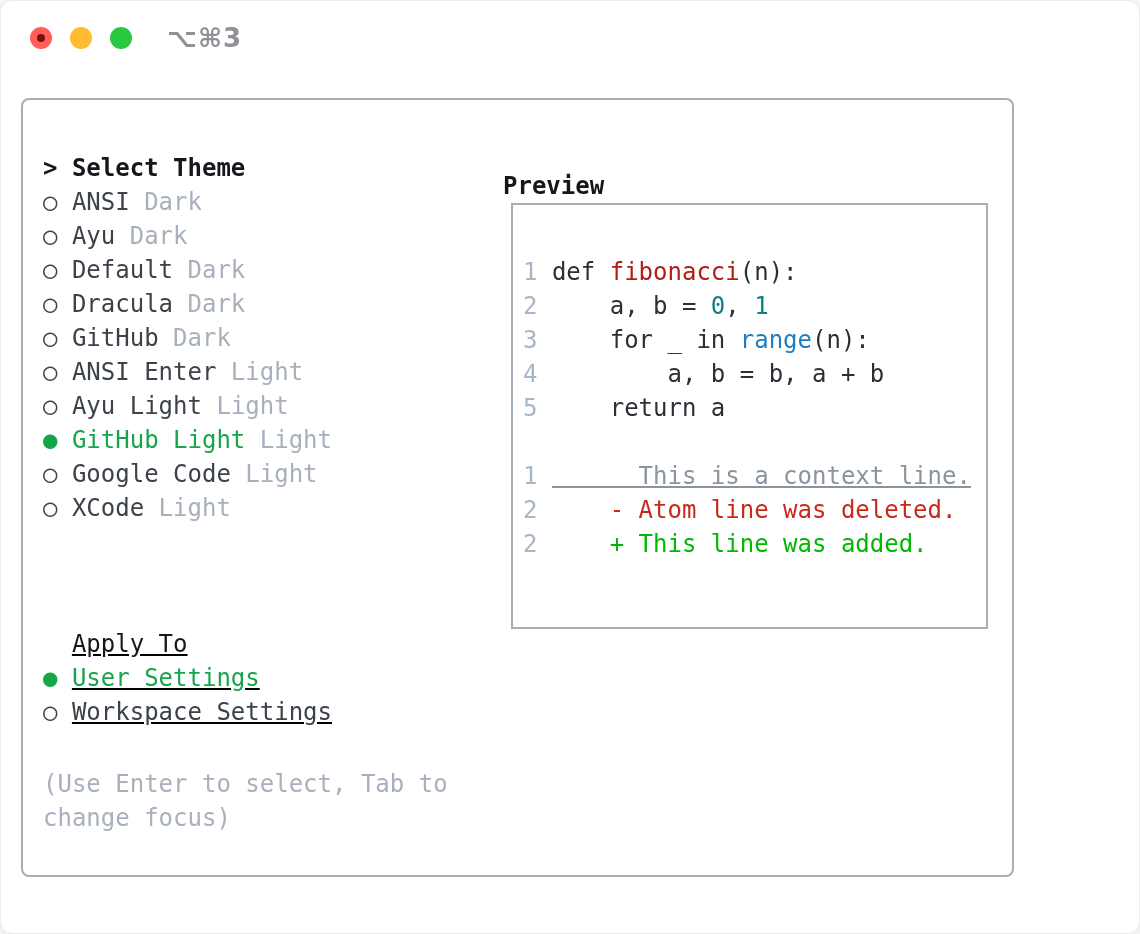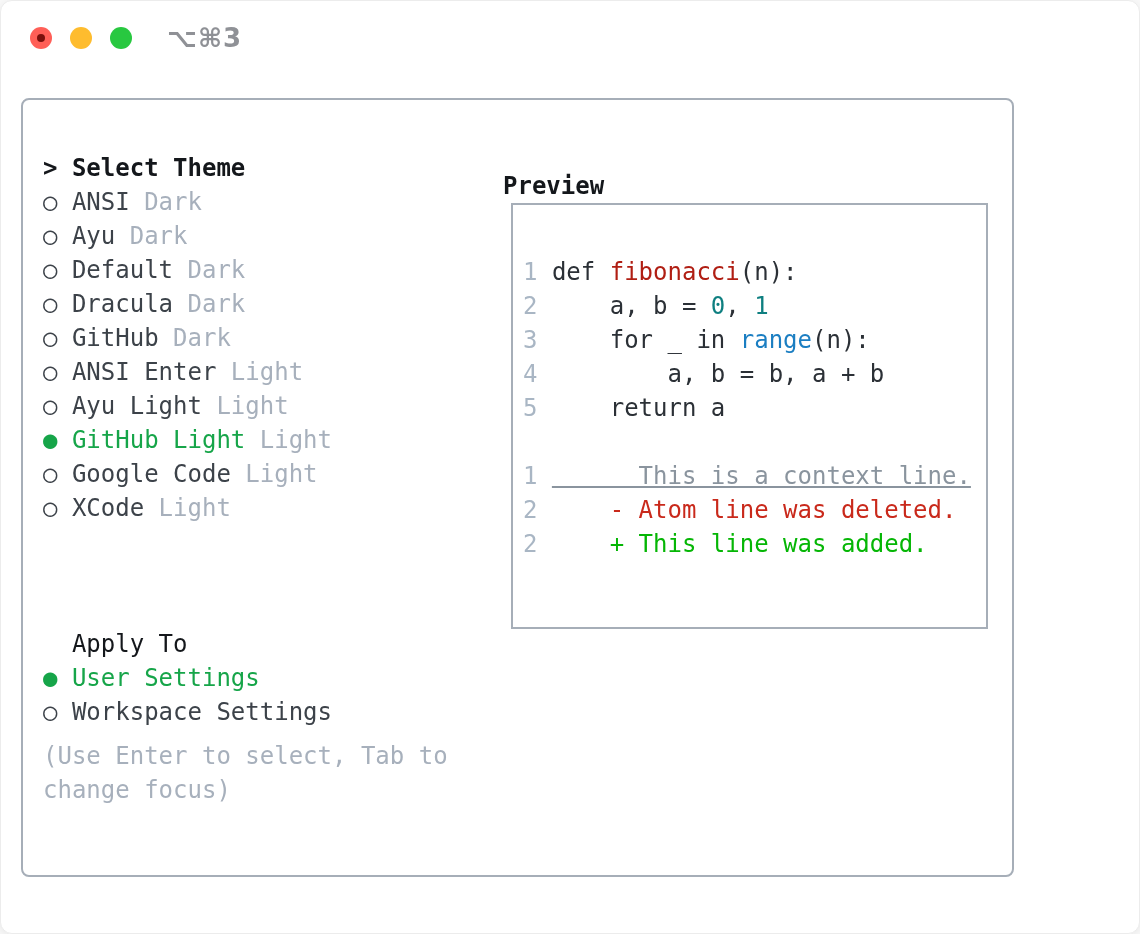--- a/index.html
+++ b/index.html
@@ -37,23 +37,23 @@
   }
   .row{height:34px; line-height:34px; white-space:pre; font-size:24px; color:var(--item_text);}
   .marker{display:inline-block; width:2ch; color:var(--item_text);}
   .marker.sel{color:var(--accent_green);}
   .head{font-weight:bold; color:var(--text_dark);}
   .head .marker{font-weight:bold; color:var(--text_dark);}
   .tname{color:var(--item_text);text-align:center;}
   .tname.sel{color:var(--accent_green);}
   .muted{color:var(--muted);}
   .theme-block{position:absolute; left:20px; top:51px;}
-  .apply-block{position:absolute; left:20px; top:527px;}
+  .apply-block{position:absolute; left:20px; top:527px;text-decoration:underline;}
   .apply-title{padding-left:2ch; color:var(--text_dark);}
-  .hint-block{position:absolute; left:20px; top:639px;}
+  .hint-block{position:absolute; left:20px; top:667px;}
   .hint-block .row{color:var(--muted);}
   .preview-title{position:absolute; left:480px; top:69px; font-weight:bold; color:var(--text_dark);}
   .preview-box{
     position:absolute; left:488px; top:103px; width:477px; height:426px;
     border:2px solid var(--panel_border); background:#fff;
   }
   .preview-code{position:absolute; left:10px; top:50px;}
   .pline{height:34px; line-height:34px; white-space:pre; font-size:24px;}
   .lnum{display:inline-block; width:2ch; color:var(--line_number);}
   .c-code{color:var(--code_text);}

